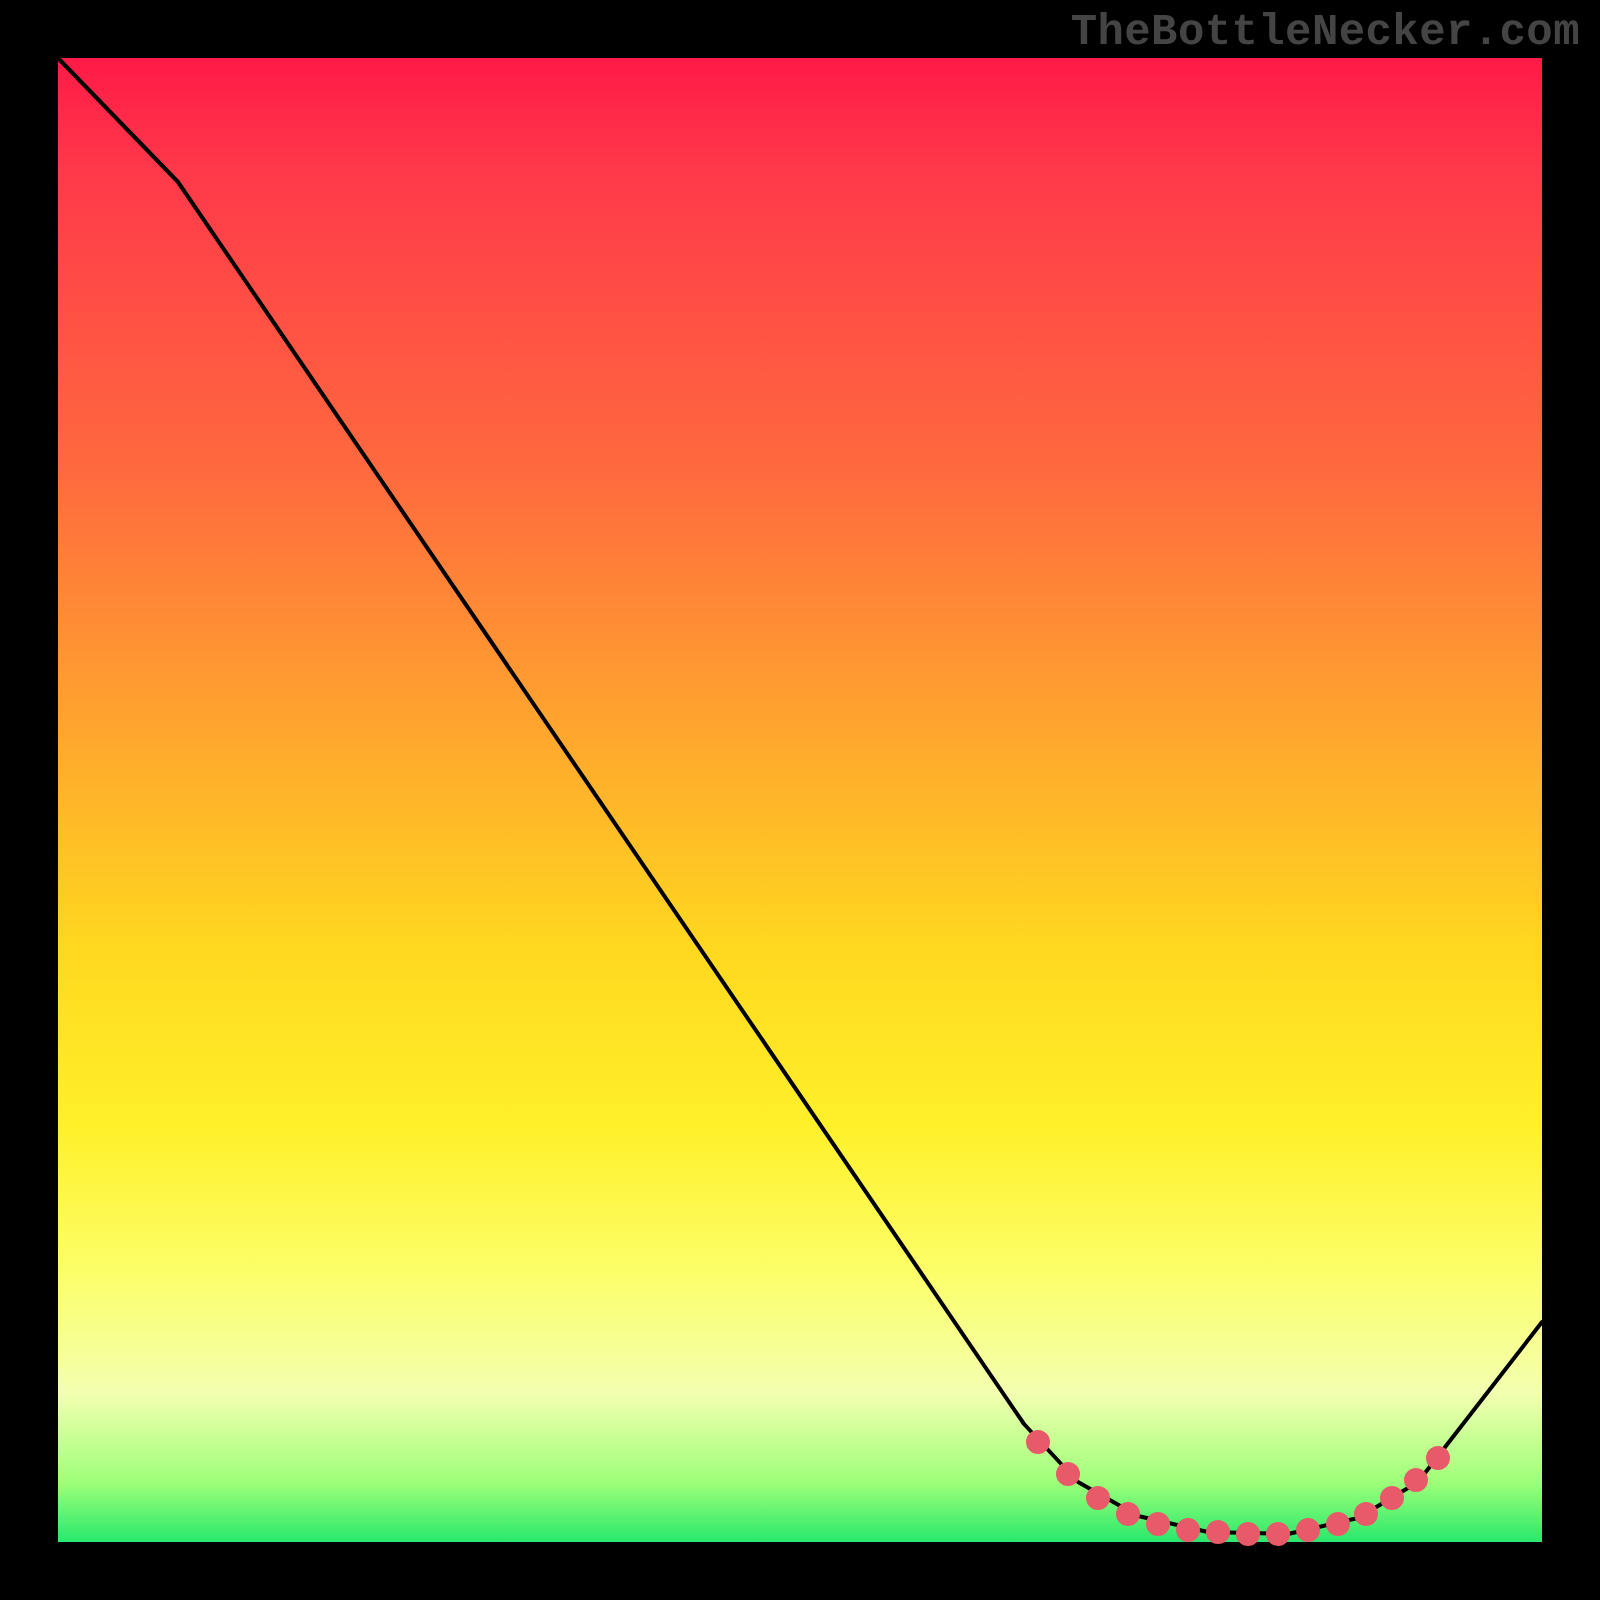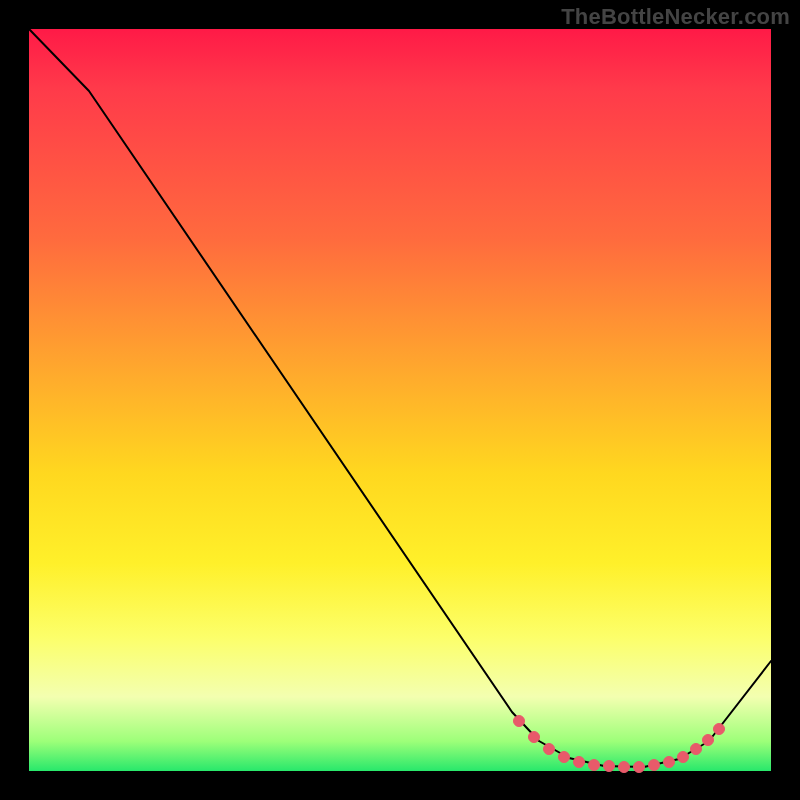--- a/index.html
+++ b/index.html
@@ -9,20 +9,21 @@
     height: 800px;
     background: #000;
     overflow: hidden;
     font-family: Arial, Helvetica, sans-serif;
   }
   .frame {
     position: relative;
     width: 800px;
     height: 722px;
     background: #000;
+    font-family: Liberation Mono, monospace;
   }
   .watermark {
     position: absolute;
     top: 4px;
     right: 10px;
     color: #444;
     font-size: 22px;
     font-weight: 600;
     letter-spacing: 0.2px;
     user-select: none;

